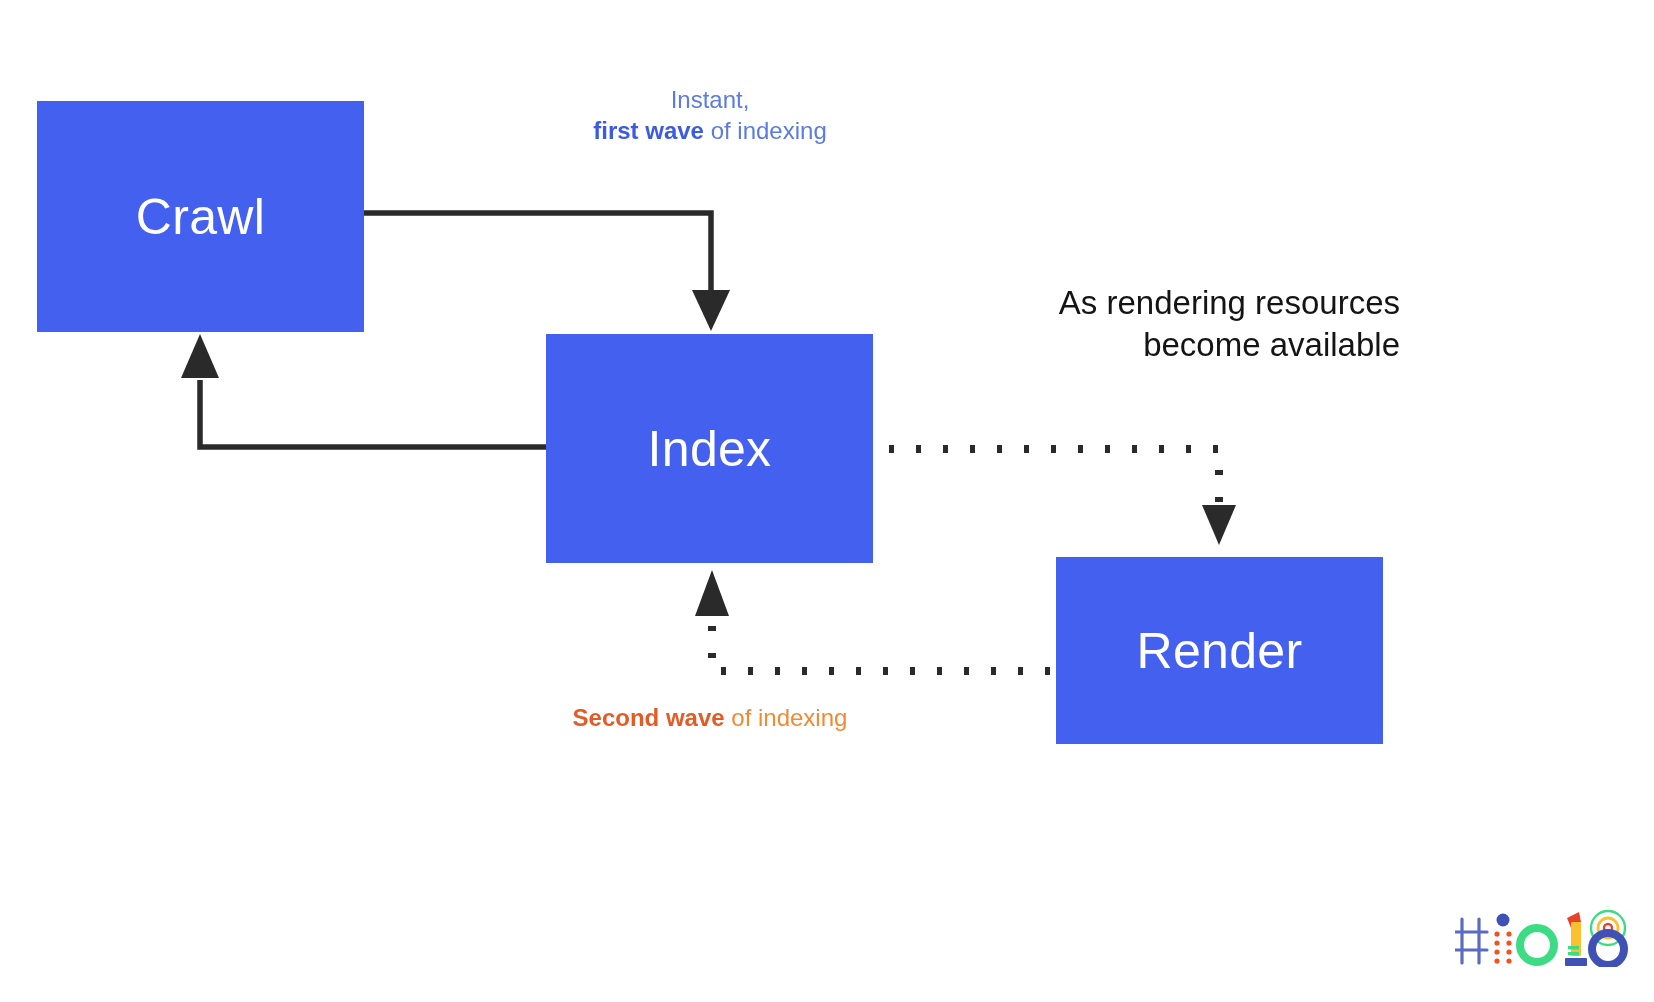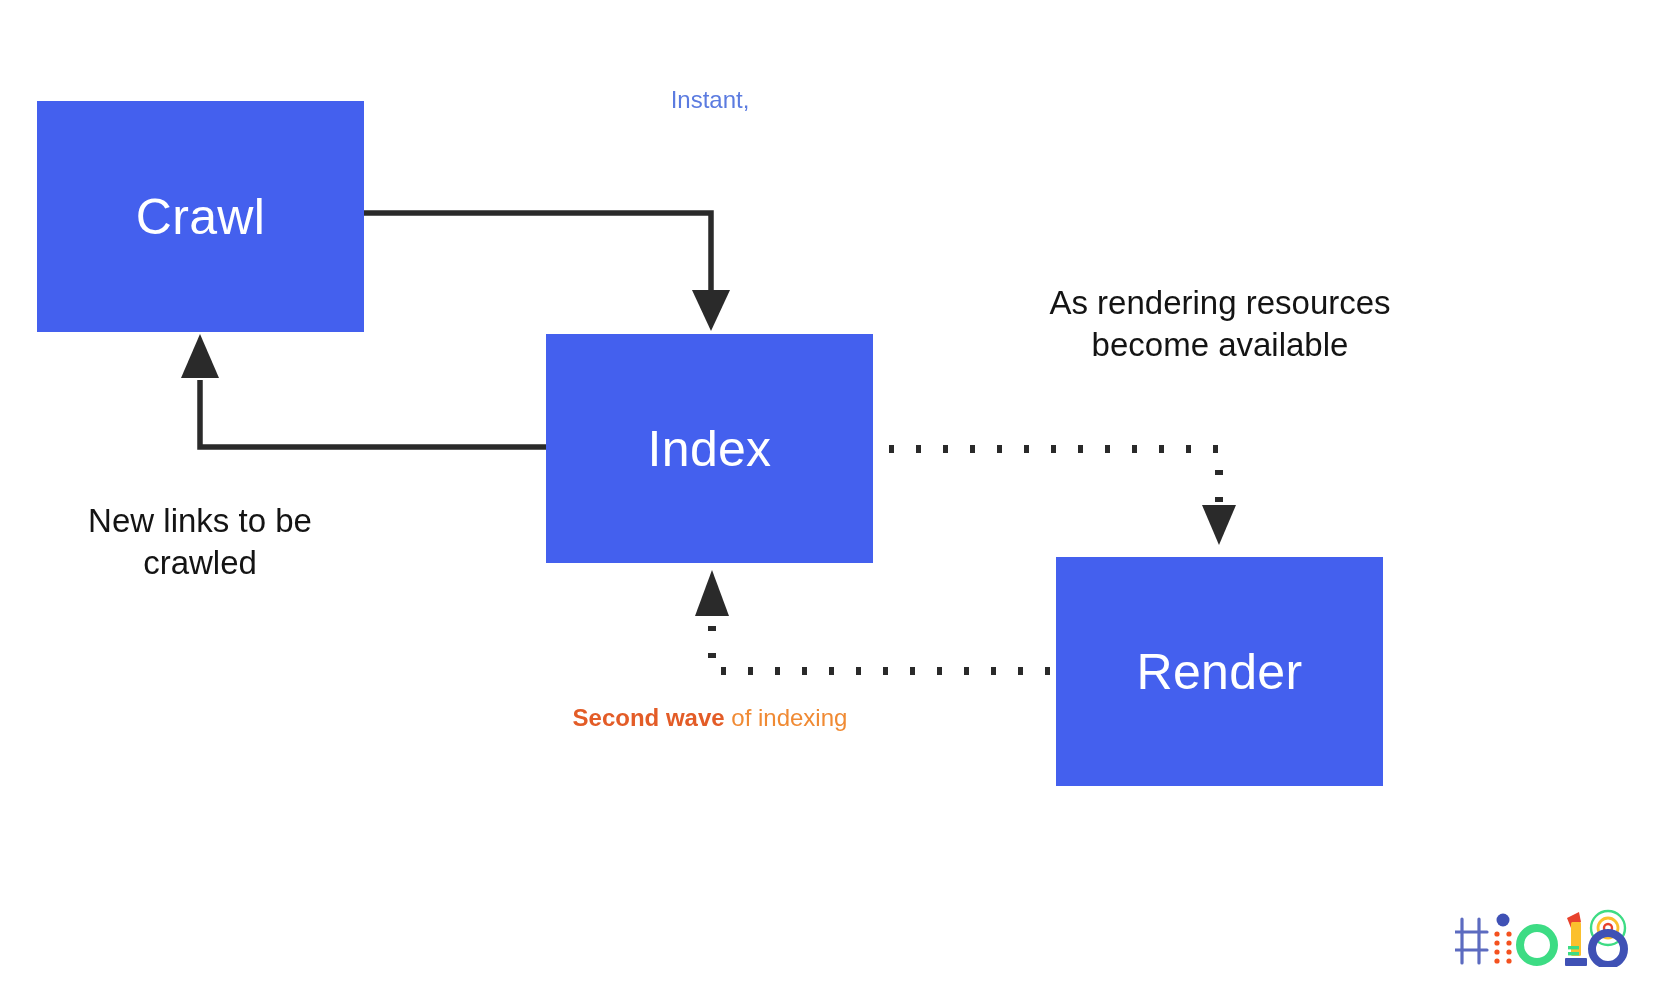--- a/index.html
+++ b/index.html
@@ -35,21 +35,21 @@
   .node-label {
     color: #ffffff;
     font-size: 50px;
     font-weight: 400;
     letter-spacing: 0.3px;
     line-height: 1;
   }
 
   #node-crawl  { left: 37px;   top: 101px; width: 327px; height: 231px; }
   #node-index  { left: 546px;  top: 334px; width: 327px; height: 229px; }
-  #node-render { left: 1056px; top: 557px; width: 327px; height: 229px; }
+  #node-render { left: 1056px; top: 557px; width: 327px; height: 187px; }
 
   
   .annot {
     position: absolute;
     text-align: center;
     line-height: 1.28;
     font-weight: 400;
   }
 
   #annot-first-wave {
@@ -71,20 +71,21 @@
     font-size: 33px;
     color: #141414;
   }
 
   #annot-rendering {
     left: 1040px;
     top: 282px;
     width: 360px;
     font-size: 33px;
     color: #141414;
+    text-align: right;
   }
 
   #annot-second-wave {
     left: 500px;
     top: 703px;
     width: 420px;
     font-size: 24px;
     color: #F08A33;
   }
   #annot-second-wave .strong {
@@ -145,25 +146,23 @@
   <div class="node" id="node-index">
     <span class="node-label">Index</span>
   </div>
 
   <div class="node" id="node-render">
     <span class="node-label">Render</span>
   </div>
 
   <div class="annot" id="annot-first-wave">
     <div>Instant,</div>
-  </div>
-
-  <div class="annot" id="annot-new-links">
-    <span>New links to be crawled</span>
-  </div>
+    <div><span class="strong">first wave</span><span> of indexing</span></div>
+  </div>
+
 
   <div class="annot" id="annot-rendering">
     <span>As rendering resources become available</span>
   </div>
 
   <div class="annot" id="annot-second-wave"><span class="strong">Second wave</span><span> of indexing</span></div>
 
   <svg id="io-logo" viewBox="0 0 180 105" xmlns="http://www.w3.org/2000/svg">
 
     <g stroke="#5C6BC0" stroke-width="3.2" fill="none" stroke-linecap="round">

